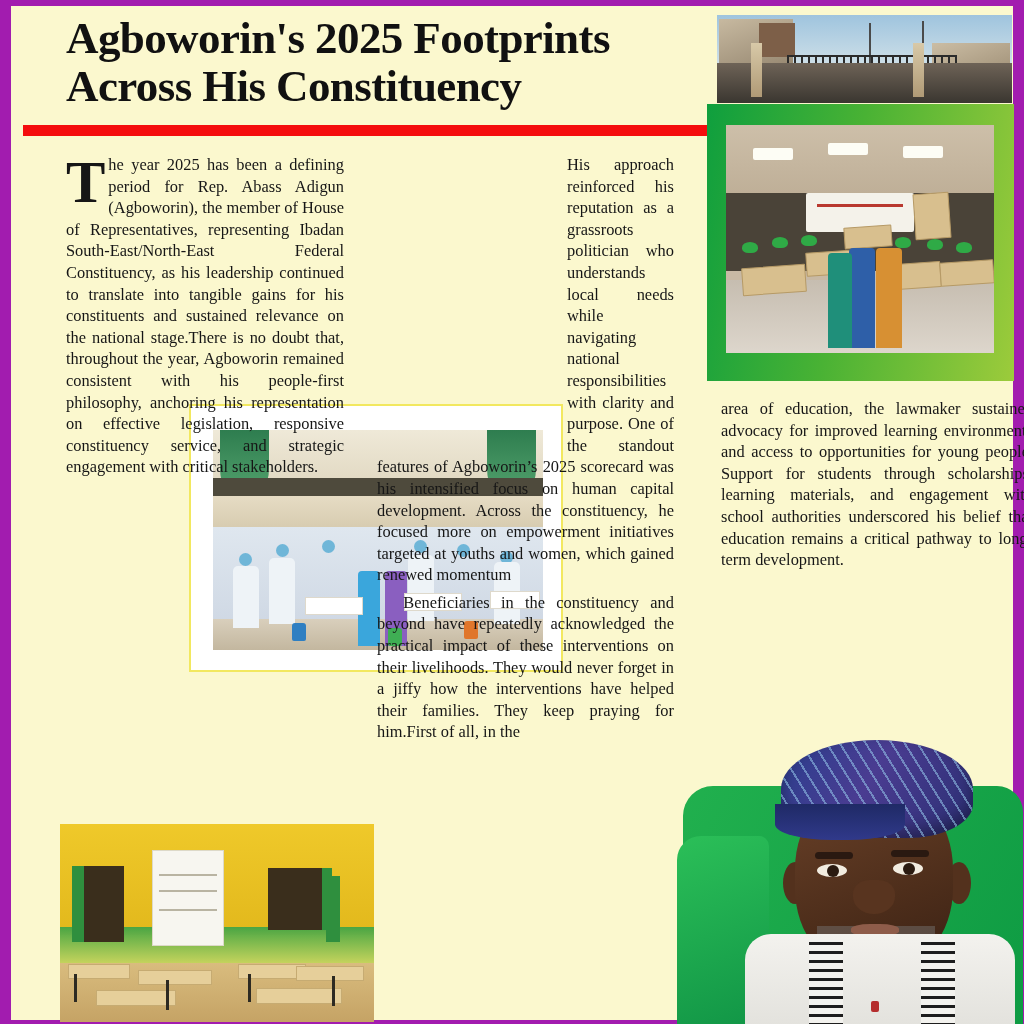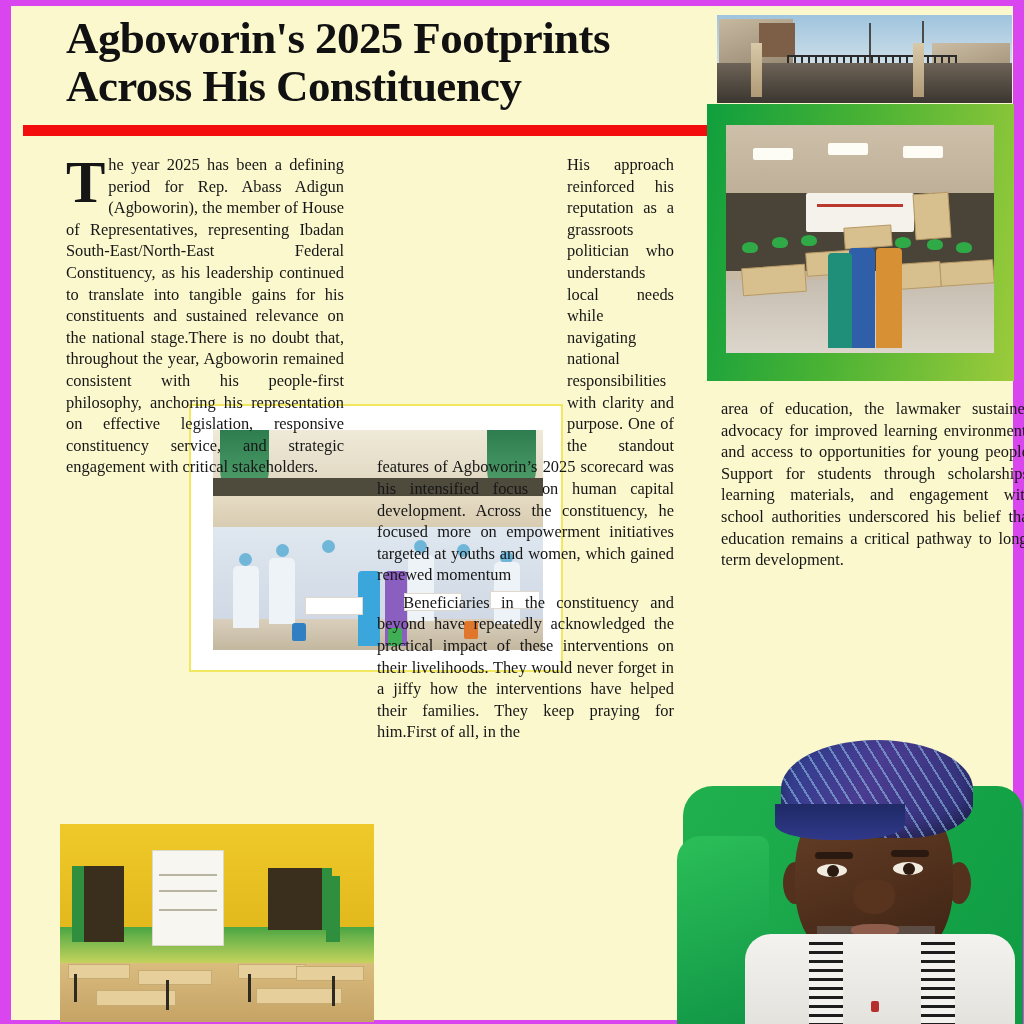--- a/index.html
+++ b/index.html
@@ -11,21 +11,21 @@
     width: 1024px;
     height: 1024px;
     overflow: hidden;
     font-family: "Liberation Serif", "DejaVu Serif", serif;
   }
 
   #page {
     position: relative;
     width: 1024px;
     height: 1024px;
-    background: #d946ef;
+    background: #a21caf;
     overflow: hidden;
   }
 
   
   .canvas {
     position: absolute;
     left: 11px;
     top: 6px;
     width: 1002px;
     height: 1014px;

